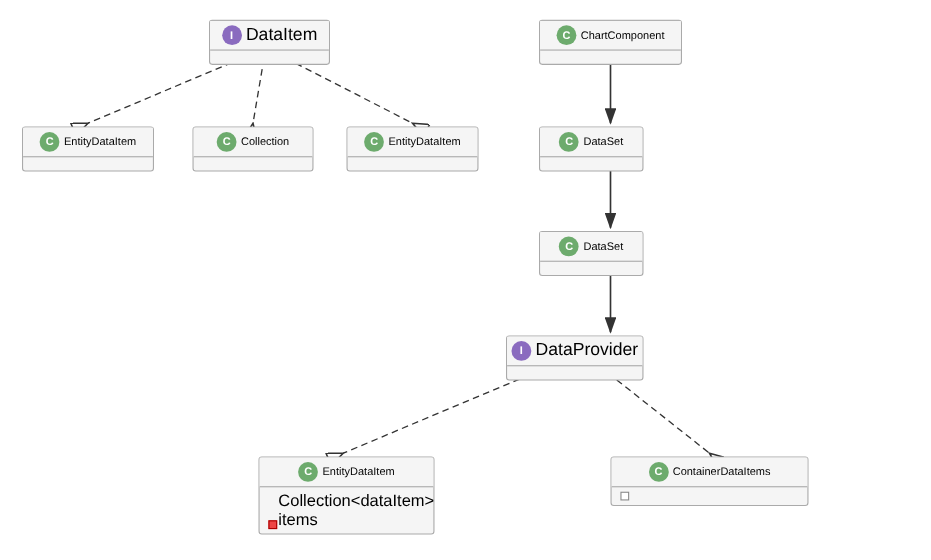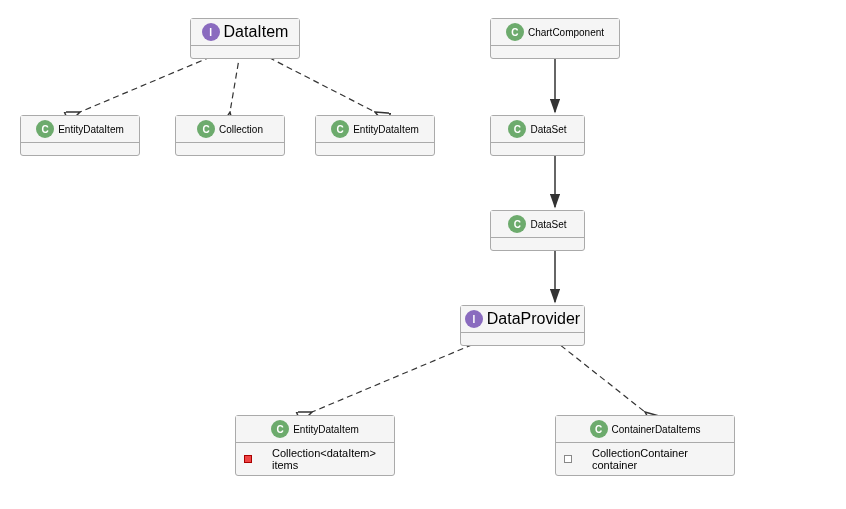--- a/index.html
+++ b/index.html
@@ -58,24 +58,24 @@
     .badge-i { background: #8a6bbf; }
     .class-name {
       font-size: 10px;
       font-style: normal;
     }
     .class-name-italic {
       font-size: 16px;
     }
     .field-row {
       display: flex;
-      align-items: center;
-      gap: 20px;
+      align-items: flex-end;
+      gap: 1px;
       padding: 2px 0;
-      font-size: 11px;
+      font-size: 15px;
     }
     .field-icon-red {
       width: 8px;
       height: 8px;
       background: #e44;
       border: 1px solid #a00;
       flex-shrink: 0;
     }
     .field-icon-gray {
       width: 8px;
@@ -210,18 +210,17 @@
   </div>
 
   <div class="uml-box" style="left:555px; top:415px; width:180px;">
     <div class="uml-box-header">
       <span class="badge badge-c">C</span>
       <span class="class-name">ContainerDataItems</span>
     </div>
     <div class="uml-box-body">
       <div class="field-row">
         <span class="field-icon-gray"></span>
-        <span>CollectionContainer container</span>
       </div>
     </div>
   </div>
 
 </div>
 
 </body></html>

